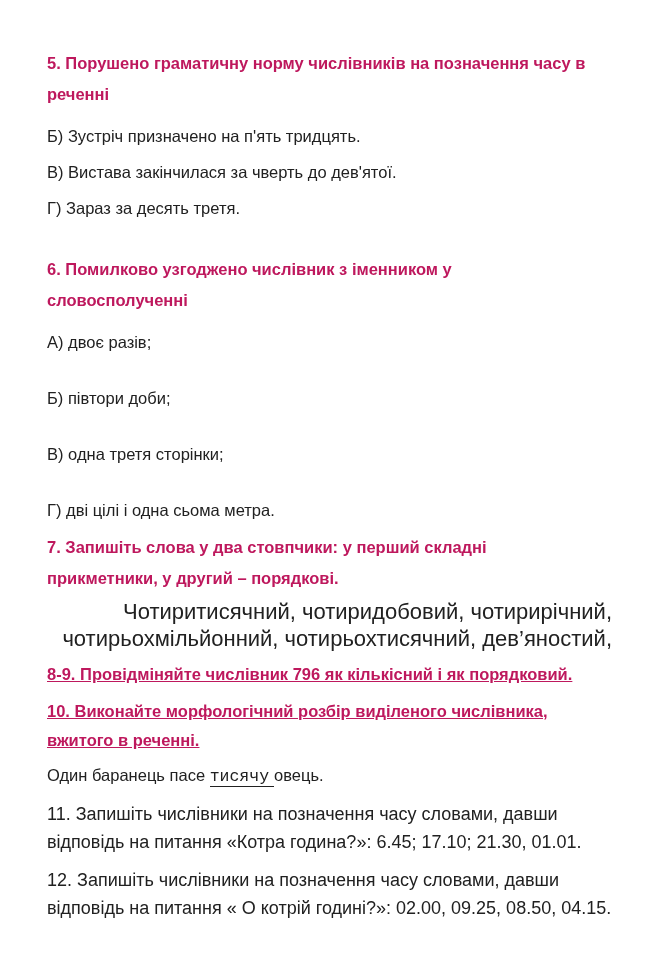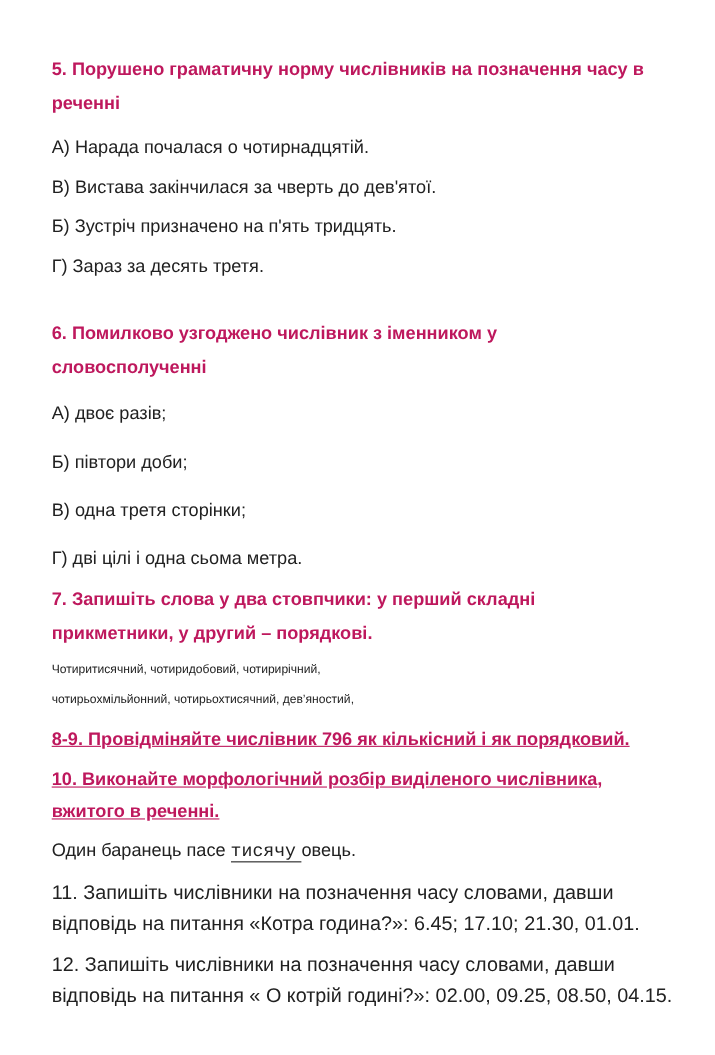--- a/index.html
+++ b/index.html
@@ -27,26 +27,27 @@
     line-height: 31px;
     color: #be185d;
   }
   .opt {
     font-size: 16.5px;
     line-height: 20px;
     margin: 16px 0 0 0;
     white-space: nowrap;
   }
   .opt.first { margin-top: 14px; }
-  .q6opts .opt { margin-top: 24px; }
+  .q6opts .opt { margin-top: 36px; }
   .q6opts .opt.first { margin-top: 16px; }
   .para {
-    font-size: 11px;
+    font-size: 22px;
     line-height: 27px;
     margin: 4px 0 0 0;
+    text-align: right;
   }
   .bodyline {
     font-size: 18px;
     line-height: 28px;
   }
   .mt-q6 { margin-top: 36px; }
   .mt-q7 { margin-top: 12px; }
   .mt-q89 { margin-top: 8px; }
   .mt-q10 { margin-top: 8px; }
   .sentence {
@@ -67,23 +68,22 @@
 </head>
 <body>
 
 <div class="page">
 
   <div class="heading">
     <div class="line">5. Порушено граматичну норму числівників на позначення часу в</div>
     <div class="line">реченні</div>
   </div>
   <div>
-    <p class="opt first">А) Нарада почалася о чотирнадцятій.</p>
+    <p class="opt">Б) Зустріч призначено на п'ять тридцять.</p>
     <p class="opt">В) Вистава закінчилася за чверть до дев'ятої.</p>
-    <p class="opt">Б) Зустріч призначено на п'ять тридцять.</p>
     <p class="opt">Г) Зараз за десять третя.</p>
   </div>
 
   <div class="heading mt-q6">
     <div class="line">6. Помилково узгоджено числівник з іменником у</div>
     <div class="line">словосполученні</div>
   </div>
   <div class="q6opts">
     <p class="opt first">А) двоє разів;</p>
     <p class="opt">Б) півтори доби;</p>

